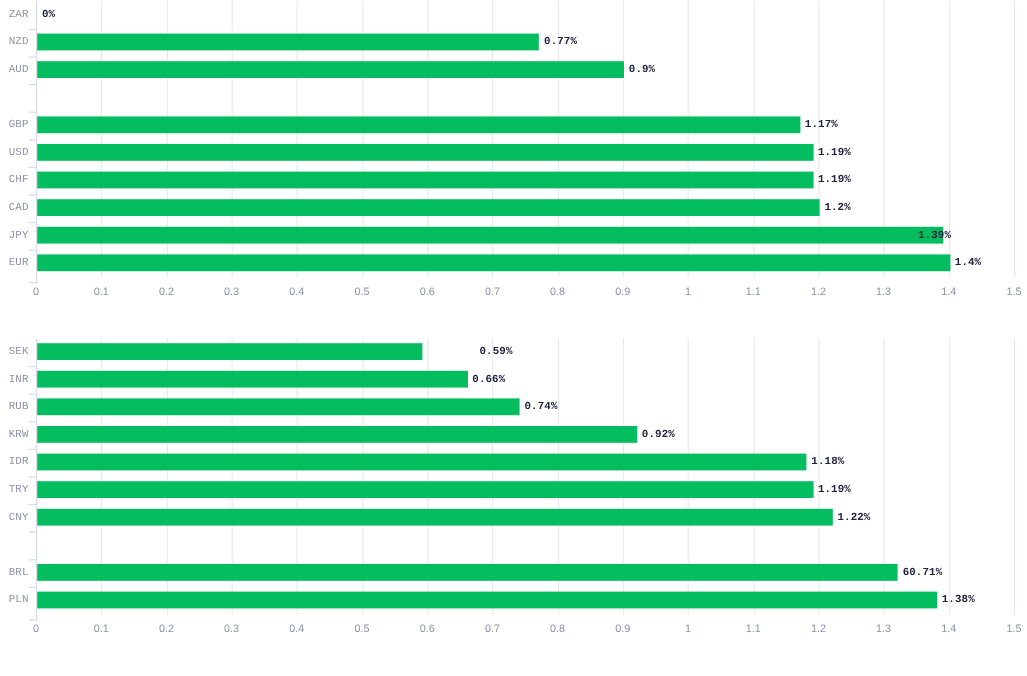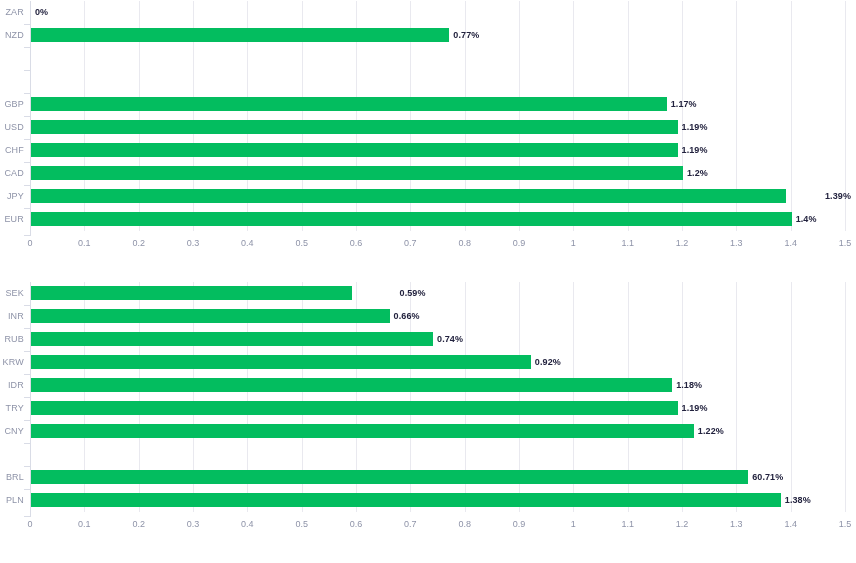--- a/index.html
+++ b/index.html
@@ -51,20 +51,21 @@
     width: 6px;
     height: 1px;
     background: #d9dce6;
   }
 
   .rows {
     position: absolute;
     left: 0;
     top: 0;
     right: 0;
+    font-family: Liberation Mono, monospace;
   }
   .row {
     position: absolute;
     left: 0;
     right: 0;
     height: 23px;
   }
   .row-label {
     position: absolute;
     left: 0;
@@ -153,20 +154,25 @@
     <div class="rows" style="top: 1px; height: 230px;">
       <div class="row" style="top: 0px;">
         <div class="row-label">ZAR</div>
         <div class="bar-value" style="left: 35px;">0%</div>
       </div>
       <div class="row" style="top: 23px;">
         <div class="row-label">NZD</div>
         <div class="bar" style="width: 418.367px; background: rgb(3, 189, 95);"></div>
         <div class="bar-value" style="left: 453.367px;">0.77%</div>
       </div>
+      <div class="row" style="top: 46px;">
+        <div class="row-label">AUD</div>
+        <div class="bar" style="width: 489px; background: rgb(3, 189, 95);"></div>
+        <div class="bar-value" style="left: 524px;">0.9%</div>
+      </div>
       <div class="row" style="top: 92px;">
         <div class="row-label">GBP</div>
         <div class="bar" style="width: 635.7px; background: rgb(3, 189, 95);"></div>
         <div class="bar-value" style="left: 670.7px;">1.17%</div>
       </div>
       <div class="row" style="top: 115px; padding-left: 44px;">
         <div class="row-label">USD</div>
         <div class="bar" style="width: 646.567px; background: rgb(3, 189, 95);"></div>
         <div class="bar-value" style="left: 681.567px;">1.19%</div>
       </div>
@@ -176,21 +182,21 @@
         <div class="bar-value" style="left: 681.567px;">1.19%</div>
       </div>
       <div class="row" style="top: 161px;">
         <div class="row-label">CAD</div>
         <div class="bar" style="width: 652px; background: rgb(3, 189, 95);"></div>
         <div class="bar-value" style="left: 687px;">1.2%</div>
       </div>
       <div class="row" style="top: 184px;">
         <div class="row-label">JPY</div>
         <div class="bar" style="width: 755.233px; background: rgb(3, 189, 95);"></div>
-        <div class="bar-value" style="left: 825px;">1.39%</div>
+        <div class="bar-value" style="left: 765px;">1.39%</div>
       </div>
       <div class="row" style="top: 207px;">
         <div class="row-label">EUR</div>
         <div class="bar" style="width: 760.667px; background: rgb(3, 189, 95);"></div>
         <div class="bar-value" style="left: 795.667px;">1.4%</div>
       </div>
     </div>
     <div class="xaxis" style="top: 238px;">
       <div class="xtick-label" style="left: 30px;">0</div>
       <div class="xtick-label" style="left: 84.3333px;">0.1</div>

